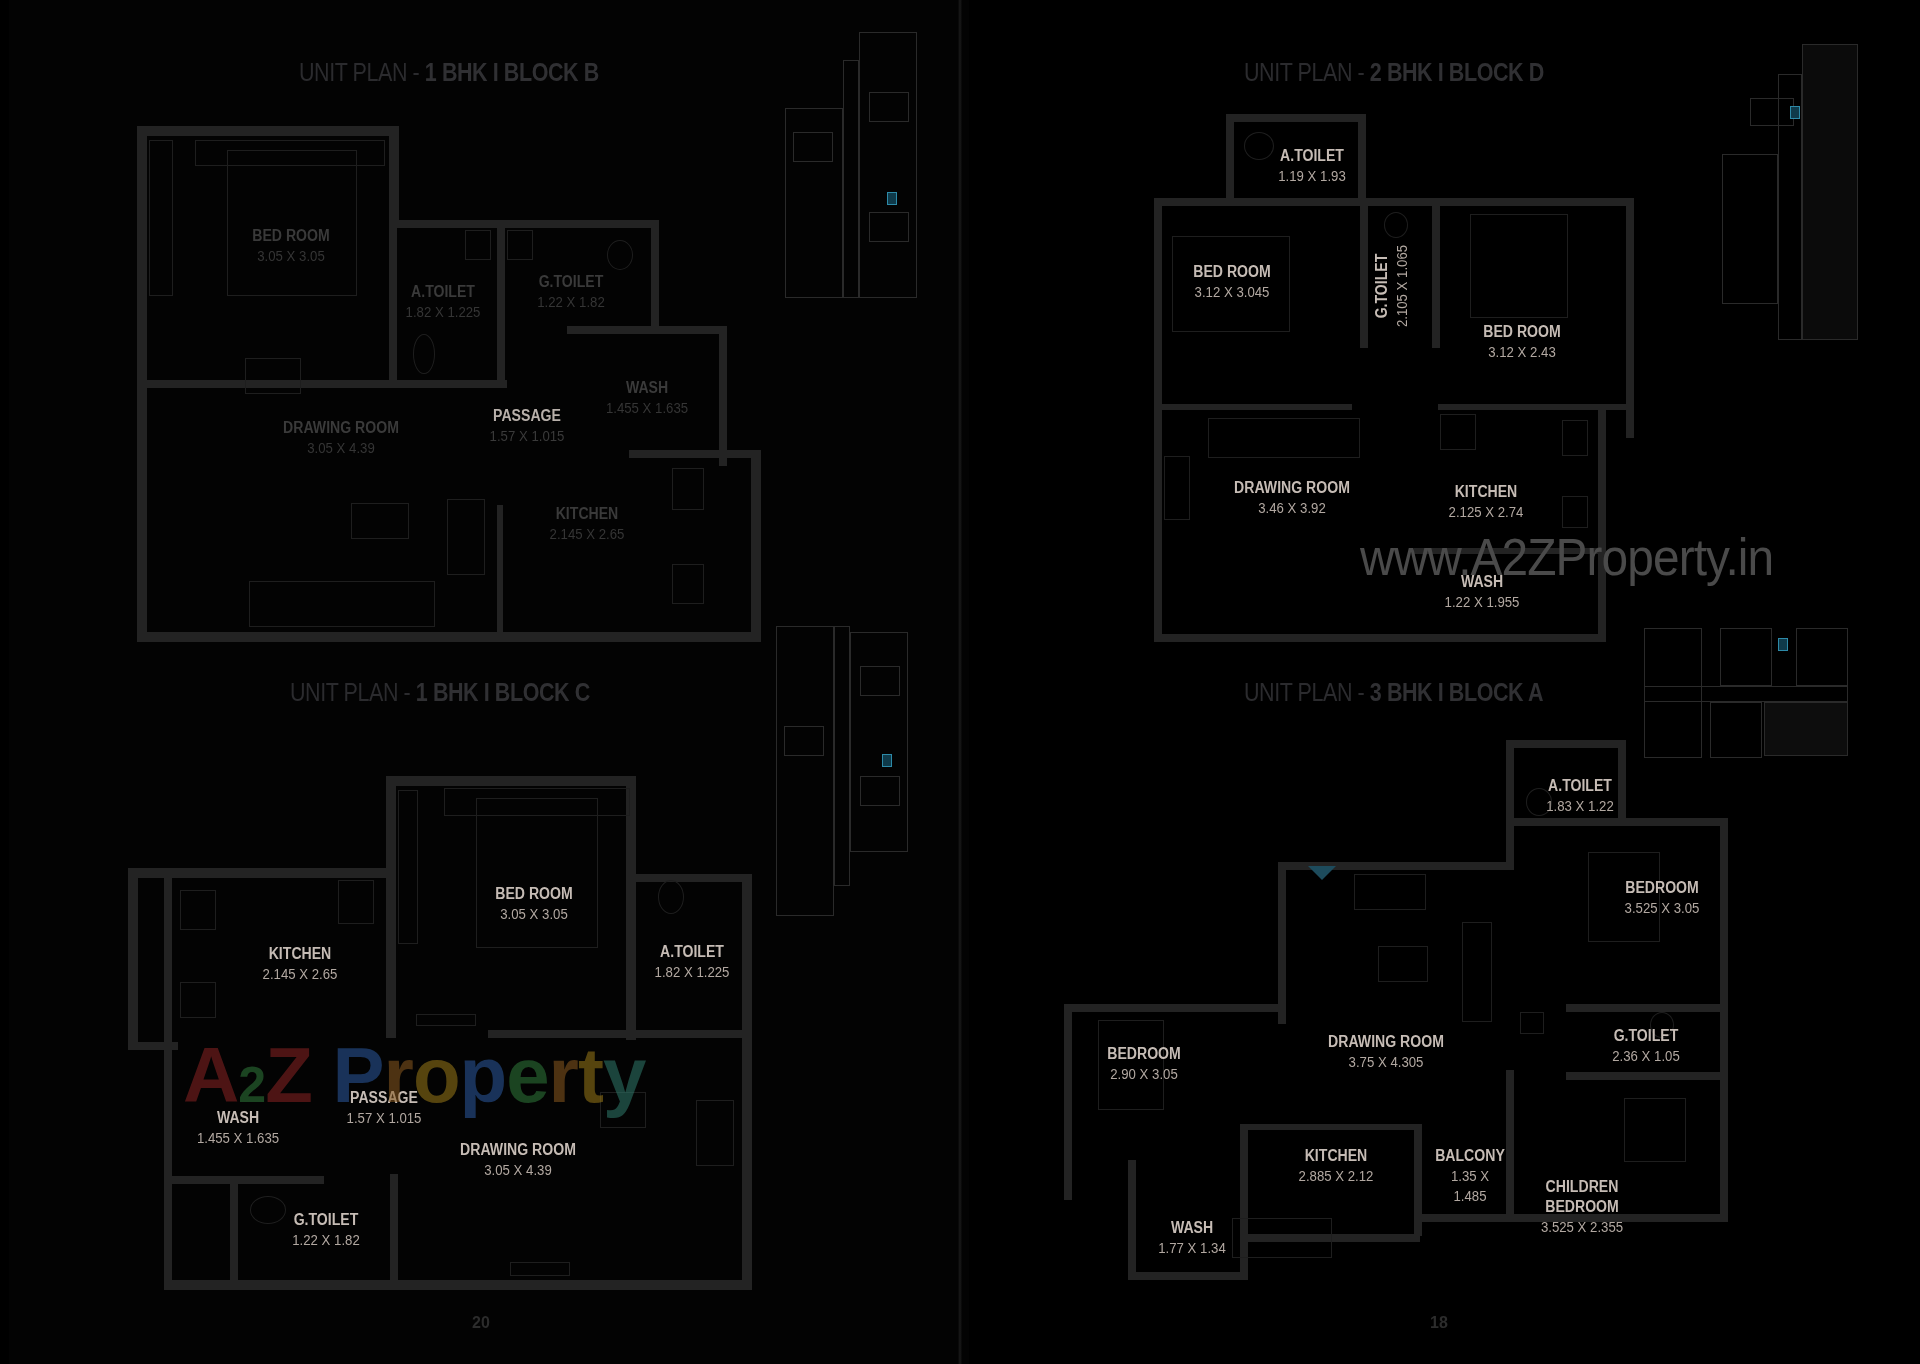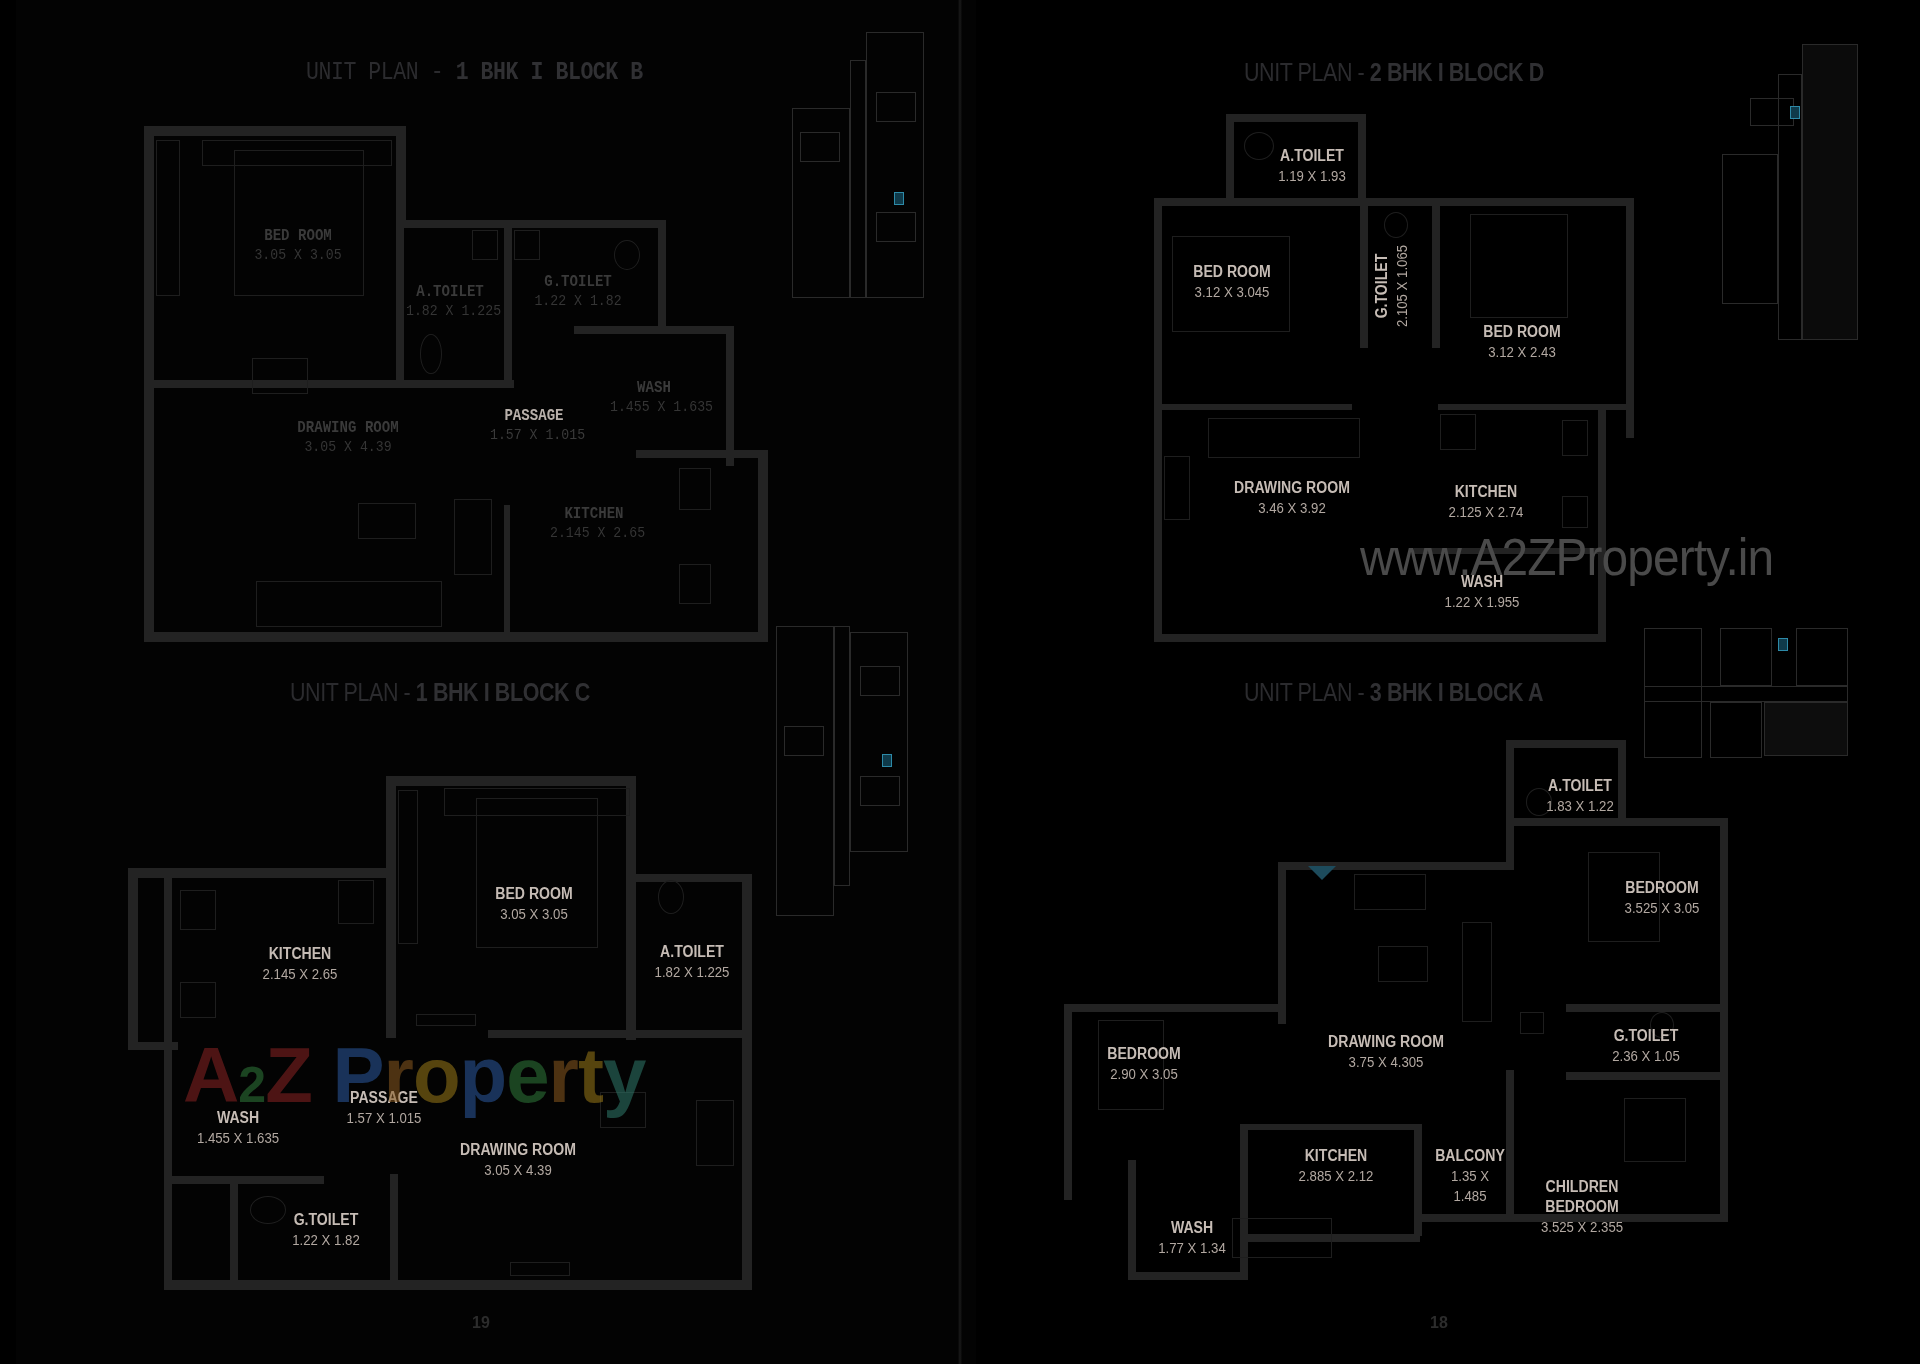--- a/index.html
+++ b/index.html
@@ -1,18 +1,18 @@
 <!DOCTYPE html>
 <html><head>
 <meta charset="utf-8">
 <style>
   html,body{margin:0;padding:0;background:#000;}
   body{width:1920px;height:1364px;position:relative;overflow:hidden;font-family:"Liberation Sans",sans-serif;}
   .page{position:absolute;top:0;height:1364px;background:#030303;}
-  .page.left{left:16px;width:960px;font-family:Liberation Mono, monospace;}
+  .page.left{left:9px;width:960px;}
   .spine{position:absolute;left:958px;top:0;width:4px;height:1364px;background:linear-gradient(90deg,#050505,#1a1a1a,#050505);}
   .plan-title{position:absolute;font-size:25px;color:#2b2b2e;letter-spacing:-0.5px;white-space:nowrap;transform:scaleX(0.86);transform-origin:left center;}
   .plan-title b{font-weight:bold;color:#303033;}
   .page-num{position:absolute;font-size:16px;font-weight:bold;color:#2c2c2c;}
   .wall{position:absolute;background:#232323;}
   .line{position:absolute;border:1px solid #1e1e1e;box-sizing:border-box;}
   .room-label{position:absolute;text-align:center;white-space:nowrap;line-height:20px;}
   .room-name{display:block;font-weight:bold;font-size:16px;transform:scaleX(0.88);}
   .room-dim{display:block;font-size:15px;transform:scaleX(0.88);}
   .dim .room-name{color:#3a3a3a;}
@@ -181,21 +181,21 @@
   <div class="kp-block" style="left:8px;top:100px;width:40px;height:30px;"></div>
   <div class="kp-block" style="left:84px;top:40px;width:40px;height:30px;"></div>
   <div class="kp-block" style="left:84px;top:150px;width:40px;height:30px;"></div>
   <div class="kp-mark" style="left:106px;top:128px;"></div>
 </div>
 
 <div class="watermark-logo">
   <span class="wl-a">A</span><span class="wl-2">2</span><span class="wl-z">Z</span>&nbsp;<span class="wl-p">P</span><span class="wl-r">r</span><span class="wl-o">o</span><span class="wl-p2">p</span><span class="wl-e">e</span><span class="wl-r2">r</span><span class="wl-t">t</span><span class="wl-y">y</span>
 </div>
 
-<div class="page-num" style="left:472px;top:1314px;">19</div>
+<div class="page-num" style="left:472px;top:1314px;">20</div>
 
 <div class="plan-title" style="left:1244px;top:58px;">
   <span>UNIT PLAN - </span><b>2 BHK I BLOCK D</b>
 </div>
 
 <div>
   <div class="wall" style="left:1226px;top:114px;width:140px;height:8px;"></div>
   <div class="wall" style="left:1226px;top:114px;width:8px;height:86px;"></div>
   <div class="wall" style="left:1358px;top:114px;width:8px;height:92px;"></div>
   <div class="wall" style="left:1154px;top:198px;width:480px;height:8px;"></div>

